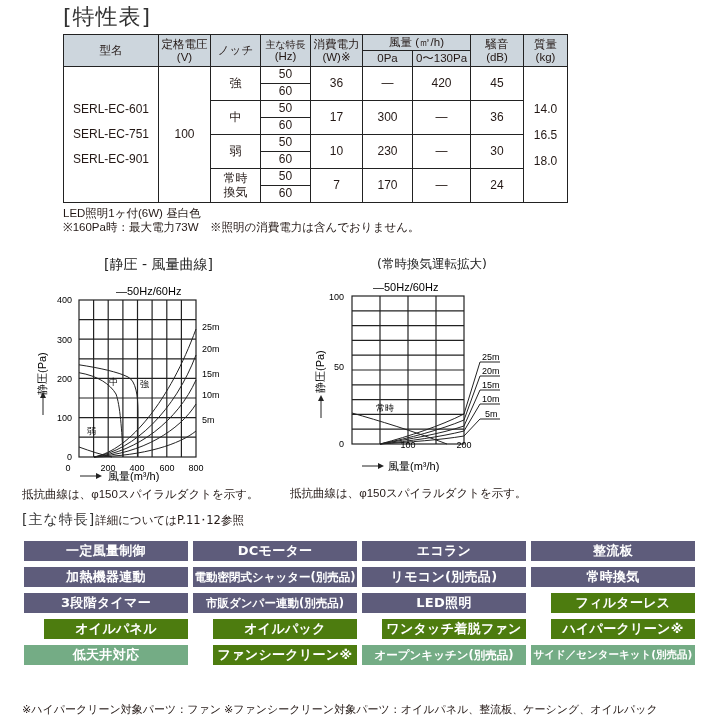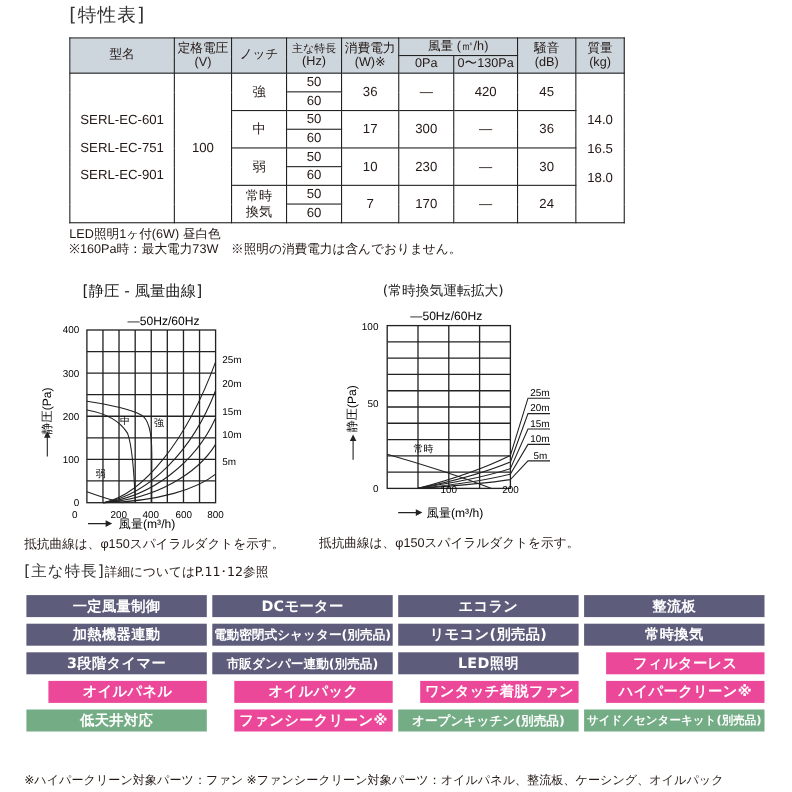--- a/index.html
+++ b/index.html
@@ -1,29 +1,29 @@
 <!DOCTYPE html>
 <html><head>
 <meta charset="utf-8">
 <style>
   html,body{margin:0;padding:0;background:#fff;}
   body{width:720px;height:720px;position:relative;overflow:hidden;font-family:"DejaVu Sans","Liberation Sans",sans-serif;color:#231815;}
   .abs{position:absolute;}
-  .sec-title{font-size:17px;letter-spacing:1px;color:#333;}
+  .sec-title{font-size:22px;letter-spacing:1px;color:#333;}
   table.spec{position:absolute;left:63px;top:34px;border-collapse:collapse;font-size:12px;font-family:"Liberation Sans","DejaVu Sans",sans-serif;}
   table.spec td, table.spec th{border:1px solid #222;text-align:center;padding:0;line-height:1.1;font-weight:normal;}
   table.spec th{background:#cdd6dd;font-size:11.5px;}
   table.spec td{height:16px;}
   .note{font-size:11.5px;line-height:14px;font-family:Liberation Sans, sans-serif;}
-  .chart-title{font-size:14px;color:#222;}
+  .chart-title{font-size:14px;color:#222;margin-left:29px;}
   .caption{font-size:11.5px;font-family:"Liberation Sans","DejaVu Sans",sans-serif;}
   .feat-grid{position:absolute;left:24px;top:541px;width:673px;display:grid;grid-template-columns:repeat(4,164px);column-gap:5px;row-gap:6px;}
   .feat{height:20px;display:flex;align-items:center;justify-content:center;color:#fff;font-weight:bold;font-size:13px;white-space:nowrap;letter-spacing:0.3px;}
   .feat.c1{background:#5e5c7b;}
-  .feat.c2{background:#ec4899;margin-left:20px;}
+  .feat.c2{background:#4d7c0f;margin-left:20px;}
   .feat.c3{background:#74ac85;}
   .feat.sm{font-size:11.5px;letter-spacing:0;}
   svg text{font-family:"Liberation Sans","DejaVu Sans",sans-serif;}
 </style>
 </head>
 <body>
 
 <div class="abs sec-title" style="left:63px;top:2px;">[特性表]</div>
 
 <table class="spec">

